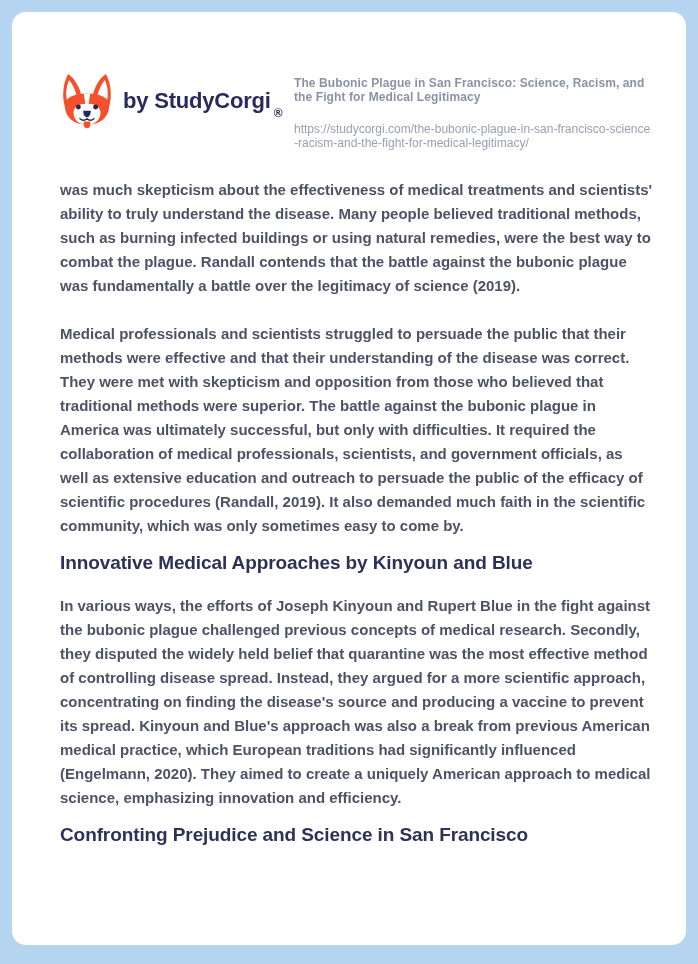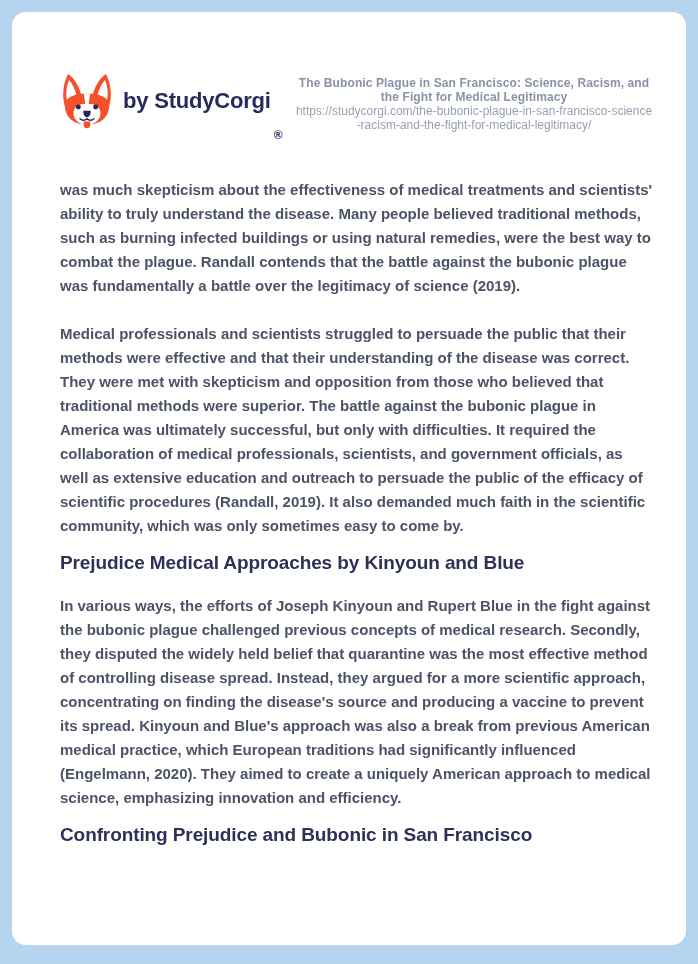--- a/index.html
+++ b/index.html
@@ -29,21 +29,21 @@
   }
   
   .hdr {
     display: flex;
     justify-content: space-between;
     align-items: flex-start;
     height: 58px;
   }
   .brand {
     display: flex;
-    align-items: flex-end;
+    align-items: center;
     cursor: pointer;
   }
   .logo {
     width: 54px;
     height: 58px;
     display: inline-block;
     flex: 0 0 auto;
   }
   .logo svg { width: 100%; height: 100%; display: block; }
   .brand-text {
@@ -58,33 +58,33 @@
     font-size: 12px;
     font-weight: bold;
     color: #262A5C;
     vertical-align: top;
     position: relative;
     top: 12px;
     margin-left: 3px;
   }
   .doc-meta {
     max-width: 360px;
-    text-align: center;
+    text-align: left;
     padding-top: 4px;
   }
   .doc-title {
     font-size: 12px;
     font-weight: bold;
     color: #8A92A8;
     line-height: 14px;
     letter-spacing: 0.1px;
   }
   .doc-url {
     display: block;
-    margin-top: 0;
+    margin-top: 18px;
     font-size: 12px;
     color: #99A0B2;
     line-height: 14px;
     text-decoration: none;
     word-break: break-all;
     cursor: pointer;
   }
   
   .content {
     margin-top: 48px;
@@ -144,19 +144,19 @@
 
       <div class="doc-meta">
         <div class="doc-title">The Bubonic Plague in San Francisco: Science, Racism, and the Fight for Medical Legitimacy</div>
         <a class="doc-url" href="#">https://studycorgi.com/the-bubonic-plague-in-san-francisco-science-racism-and-the-fight-for-medical-legitimacy/</a>
       </div>
     </header>
 
     <main class="content">
       <p>was much skepticism about the effectiveness of medical treatments and scientists' ability to truly understand the disease. Many people believed traditional methods, such as burning infected buildings or using natural remedies, were the best way to combat the plague. Randall contends that the battle against the bubonic plague was fundamentally a battle over the legitimacy of science (2019).</p>
       <p>Medical professionals and scientists struggled to persuade the public that their methods were effective and that their understanding of the disease was correct. They were met with skepticism and opposition from those who believed that traditional methods were superior. The battle against the bubonic plague in America was ultimately successful, but only with difficulties. It required the collaboration of medical professionals, scientists, and government officials, as well as extensive education and outreach to persuade the public of the efficacy of scientific procedures (Randall, 2019). It also demanded much faith in the scientific community, which was only sometimes easy to come by.</p>
-      <h2>Prejudice Medical Approaches by Kinyoun and Blue</h2>
+      <h2>Innovative Medical Approaches by Kinyoun and Blue</h2>
       <p>In various ways, the efforts of Joseph Kinyoun and Rupert Blue in the fight against the bubonic plague challenged previous concepts of medical research. Secondly, they disputed the widely held belief that quarantine was the most effective method of controlling disease spread. Instead, they argued for a more scientific approach, concentrating on finding the disease's source and producing a vaccine to prevent its spread. Kinyoun and Blue's approach was also a break from previous American medical practice, which European traditions had significantly influenced (Engelmann, 2020). They aimed to create a uniquely American approach to medical science, emphasizing innovation and efficiency.</p>
-      <h2>Confronting Prejudice and Bubonic in San Francisco</h2>
+      <h2>Confronting Prejudice and Science in San Francisco</h2>
     </main>
 
   </div>
 </div>
 
 </body></html>

